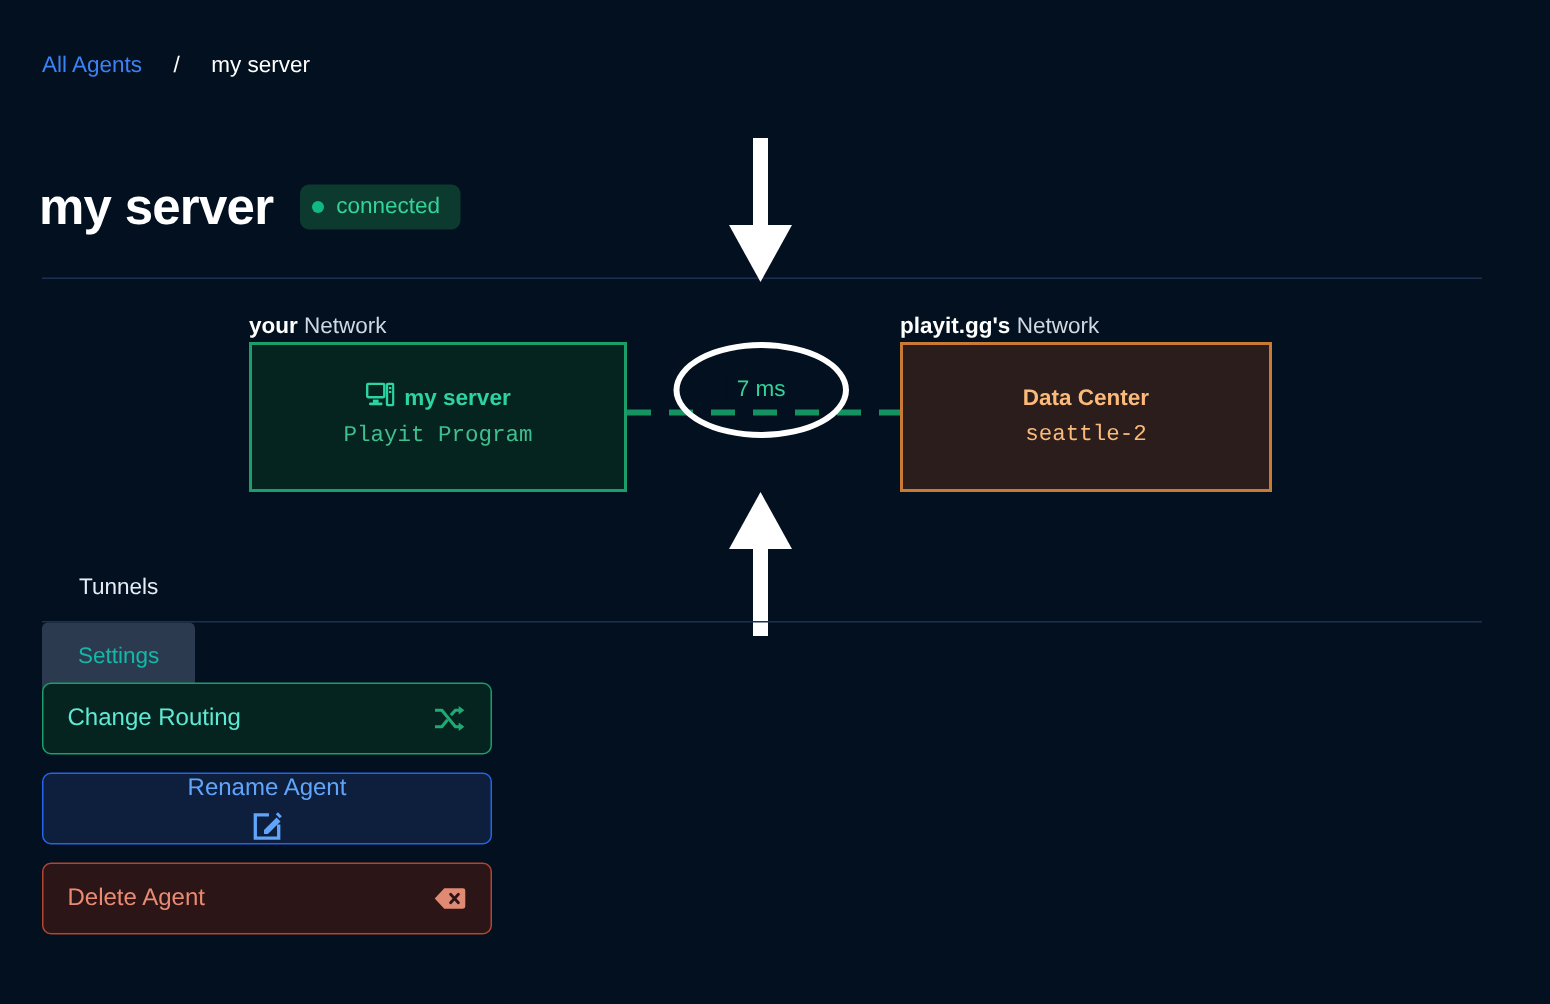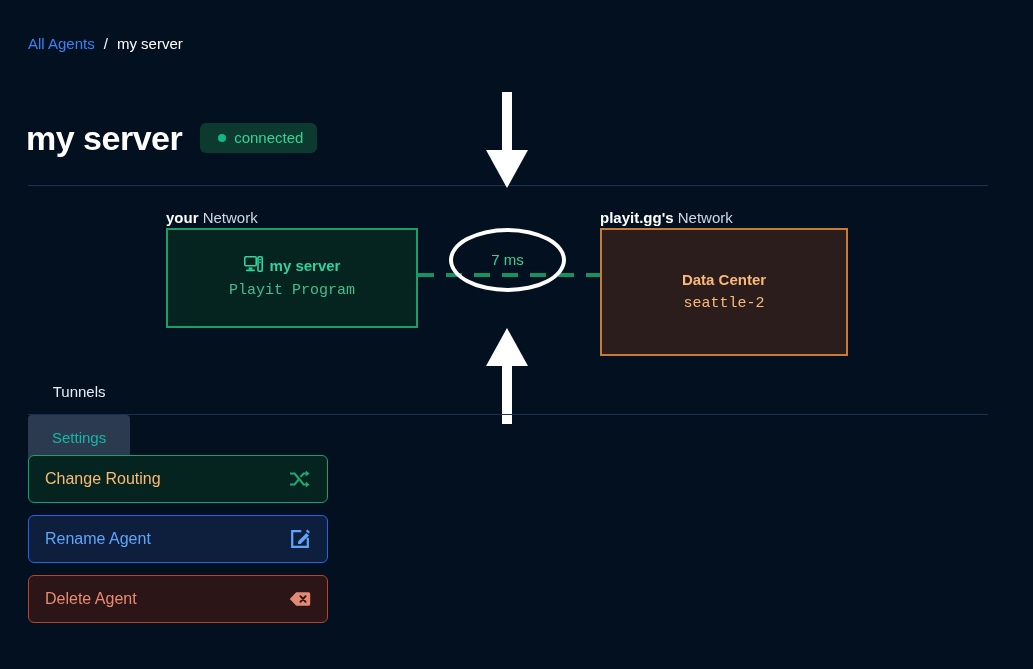--- a/index.html
+++ b/index.html
@@ -31,40 +31,40 @@
     font-family:"Liberation Sans", sans-serif;
     color:var(--text);
     overflow:hidden;
     position:relative;
   }
 
   
   .breadcrumb{
     position:absolute;left:28px;top:34px;
     font-size:15px;line-height:20px;
-    display:flex;align-items:baseline;gap:4px;
+    display:flex;align-items:baseline;gap:16px;
     white-space:nowrap;
   }
   .breadcrumb .crumb-link{color:var(--link);text-decoration:none;cursor:pointer;}
   .breadcrumb .crumb-sep{color:#ffffff;margin:0 5px;}
   .breadcrumb .crumb-current{color:#ffffff;}
 
   
   .title-row{
     position:absolute;left:26px;top:118px;
     display:flex;align-items:center;gap:18px;
   }
   .page-title{
     font-size:34px;font-weight:bold;letter-spacing:-0.5px;
     color:#ffffff;line-height:40px;
   }
   .status-badge{
     display:inline-flex;align-items:center;gap:8px;
     background:#0c3a2e;border-radius:6px;
-    padding:7px 14px 7px 18px;
+    padding:7px 14px 7px 8px;
     font-size:15px;color:#34d399;line-height:16px;
   }
   .status-dot{
     width:8px;height:8px;border-radius:50%;
     background:#10b981;display:inline-block;flex:none;
   }
 
   
   .divider{
     position:absolute;left:28px;width:960px;height:1px;
@@ -98,21 +98,21 @@
   .net-box .box-sub{font-size:15px;line-height:20px;white-space:nowrap;font-family:Liberation Mono, monospace;}
 
   .box-green{
     left:166px;top:228px;width:252px;height:100px;
     border-color:var(--green-border);background:var(--green-fill);
   }
   .box-green .box-title{color:var(--green-text);}
   .box-green .box-sub{color:var(--green-text-dim);}
 
   .box-orange{
-    left:600px;top:228px;width:248px;height:128px;
+    left:600px;top:228px;width:248px;height:100px;
     border-color:var(--orange-border);background:var(--orange-fill);
   }
   .box-orange .box-title{color:var(--orange-text);}
   .box-orange .box-sub{color:var(--orange-text);}
 
   .dashed-link{
     position:absolute;left:418px;top:273px;width:182px;height:4px;
     background-image:repeating-linear-gradient(to right,
       #14925f 0px,#14925f 16px, transparent 16px, transparent 28px);
   }
@@ -139,22 +139,22 @@
   
   .actions{position:absolute;left:28px;top:455px;display:flex;flex-direction:column;gap:12px;}
   .action-btn{
     width:300px;height:48px;border:1px solid;border-radius:6px;
     display:flex;align-items:center;justify-content:space-between;
     padding:0 16px;font-size:16px;cursor:pointer;
     font-family:inherit;background:transparent;
   }
   .action-btn .lbl{line-height:20px;}
   .action-btn .ico{display:flex;align-items:center;justify-content:center;width:22px;height:22px;}
-  .btn-green{border-color:var(--green-border);background:var(--green-fill);color:#fdba74;}
-  .btn-blue{border-color:var(--blue-border);background:var(--blue-fill);color:var(--blue-text);}
+  .btn-green{border-color:var(--green-border);background:var(--green-fill);color:#5eead4;}
+  .btn-blue{border-color:var(--blue-border);background:var(--blue-fill);color:var(--blue-text);flex-direction:column;}
   .btn-red{border-color:var(--red-border);background:var(--red-fill);color:var(--red-text);}
 </style>
 </head>
 <body>
 
 <div class="breadcrumb">
   <a class="crumb-link">All Agents</a>
   <span class="crumb-sep">/</span>
   <span class="crumb-current">my server</span>
 </div>

